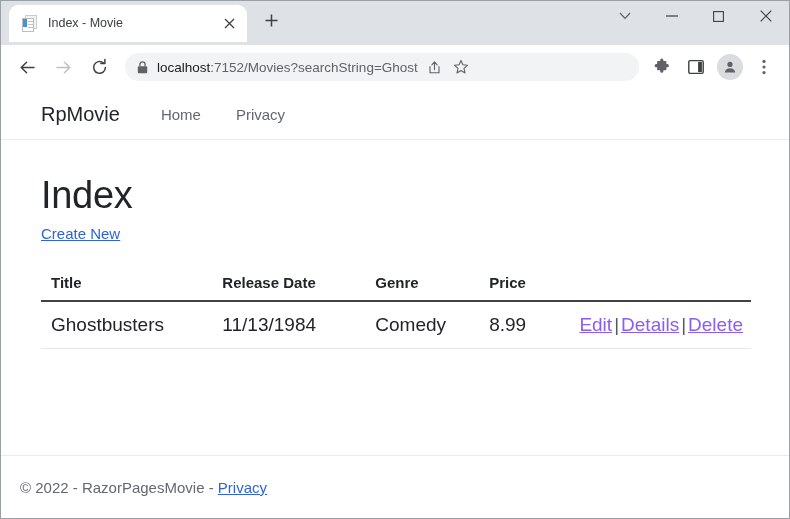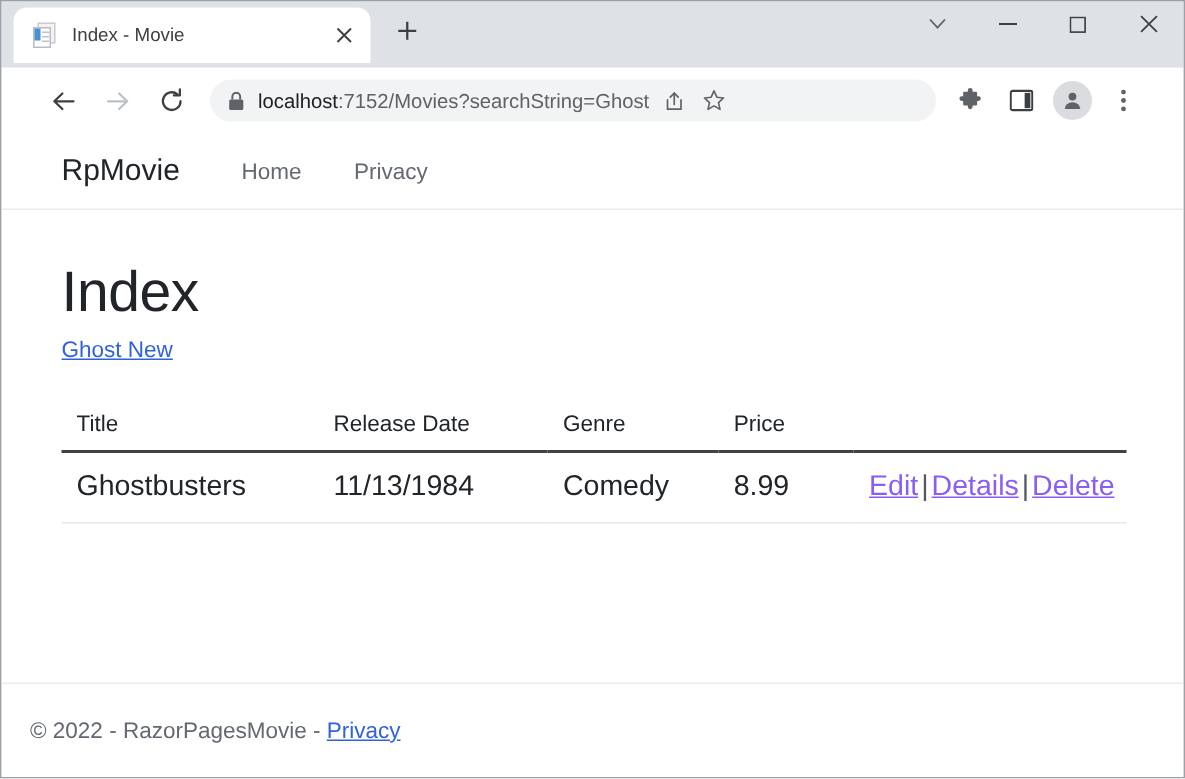--- a/index.html
+++ b/index.html
@@ -119,21 +119,21 @@
     justify-content: center;
     color: #5f6368;
   }
 
   
   .toolbar {
     height: 44px;
     background: #ffffff;
     display: flex;
     align-items: center;
-    padding: 0 23px;
+    padding: 0 8px;
     box-sizing: border-box;
   }
   .navbtn {
     width: 30px;
     height: 30px;
     margin: 0 3px;
     display: flex;
     align-items: center;
     justify-content: center;
     flex: 0 0 auto;
@@ -243,21 +243,21 @@
   .create-new { display: inline-block; margin-bottom: 20px; }
 
   table.movies {
     border-collapse: collapse;
     width: 710px;
     margin-top: 4px;
   }
   table.movies th {
     text-align: left;
     font-size: 15px;
-    font-weight: normal;
+    font-weight: bold;
     color: #212529;
     padding: 8px 8px 9px 10px;
     border-bottom: 2px solid #3f4347;
   }
   table.movies td {
     font-size: 19px;
     color: #212529;
     padding: 12px 8px 12px 10px;
     border-bottom: 1px solid #e6e8ea;
     white-space: nowrap;
@@ -422,21 +422,21 @@
 
     <div class="site-nav">
       <span class="brand">RpMovie</span>
       <span class="navlink">Home</span>
       <span class="navlink">Privacy</span>
     </div>
 
     <div class="content">
       <h1 class="page-title">Index</h1>
 
-      <a class="link create-new" href="#">Ghost New</a>
+      <a class="link create-new" href="#">Create New</a>
 
       <table class="movies">
         <thead>
           <tr>
             <th class="col-title">Title</th>
             <th class="col-date">Release Date</th>
             <th class="col-genre">Genre</th>
             <th class="col-price">Price</th>
             <th></th>
           </tr>

